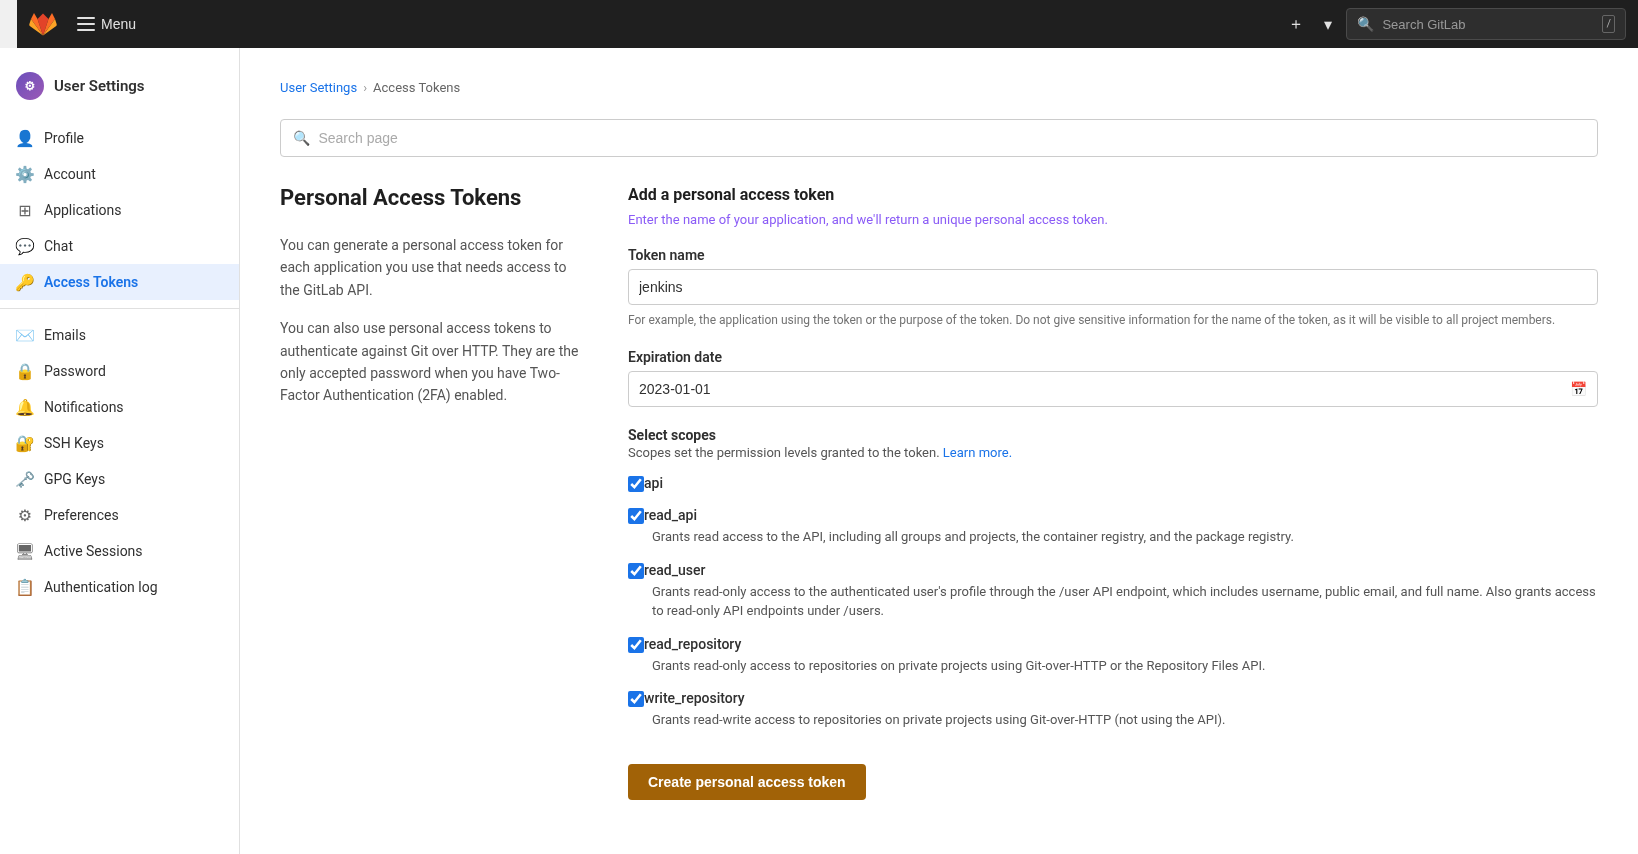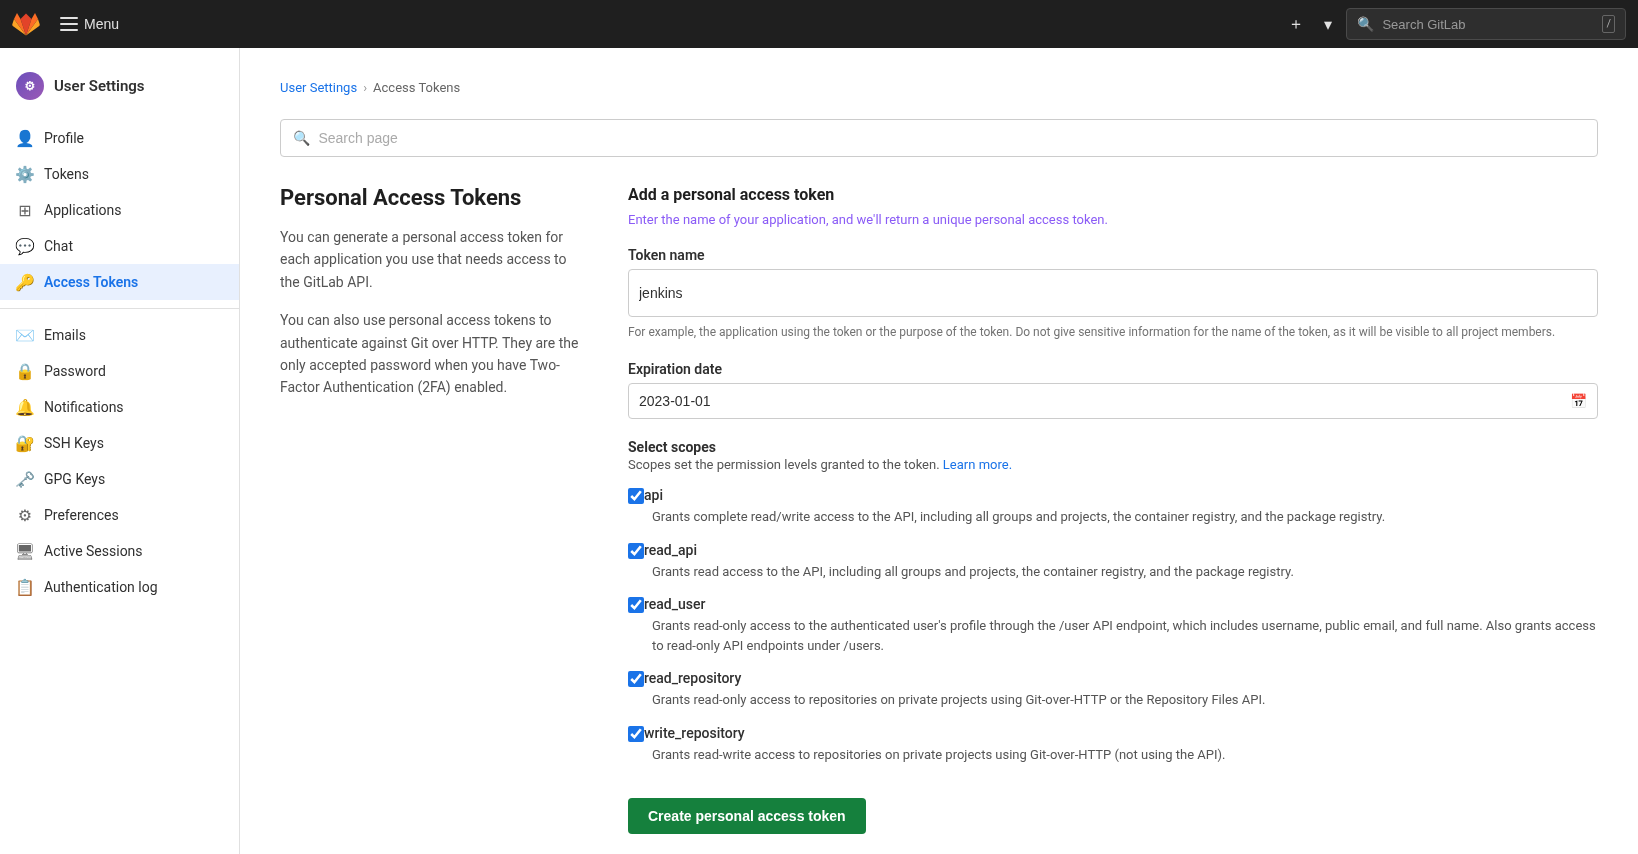--- a/index.html
+++ b/index.html
@@ -7,21 +7,21 @@
 
     
     .navbar {
       background: #1f1f1f;
       height: 48px;
       display: flex;
       align-items: center;
       padding: 0 12px;
       gap: 12px;
       position: fixed;
-      top: 0; left: 0; right: 0;
+      top: 0; left: 17px; right: 0;
       z-index: 100;
     }
     .navbar-logo {
       width: 28px; height: 28px;
       flex-shrink: 0;
     }
     .navbar-menu-btn {
       display: flex; align-items: center; gap: 6px;
       color: #e1e1e1; cursor: pointer; font-size: 14px;
       background: none; border: none; padding: 6px 8px;
@@ -136,21 +136,21 @@
 
     
     .content-area {
       display: flex; gap: 48px;
     }
     .left-panel { flex: 0 0 300px; }
     .right-panel { flex: 1; }
 
     .page-title {
       font-size: 22px; font-weight: 700; color: #1f1f1f;
-      margin-bottom: 16px;
+      margin-bottom: 24px;
     }
     .page-description {
       font-size: 14px; color: #555; line-height: 1.6;
       margin-bottom: 16px;
     }
 
     
     .section-title {
       font-size: 16px; font-weight: 700; color: #1f1f1f;
       margin-bottom: 8px;
@@ -158,21 +158,21 @@
     .section-subtitle {
       font-size: 13px; color: #8b5cf6; margin-bottom: 20px;
     }
 
     .form-group { margin-bottom: 20px; }
     .form-label {
       display: block; font-size: 14px; font-weight: 600;
       color: #303030; margin-bottom: 6px;
     }
     .form-input {
-      width: 100%; height: 48px; padding: 0 10px;
+      width: 100%; height: 36px; padding: 0 10px;
       border: 1px solid #ccc; border-radius: 4px;
       font-size: 14px; color: #303030; outline: none;
     }
     .form-hint {
       font-size: 12px; color: #737373; margin-top: 6px; line-height: 1.5;
     }
 
     .date-input-wrapper {
       position: relative; display: flex; align-items: center;
     }
@@ -211,21 +211,21 @@
     .scope-name {
       font-size: 14px; font-weight: 500; color: #303030;
     }
     .scope-desc {
       font-size: 13px; color: #555; margin-top: 3px;
       line-height: 1.5; padding-left: 24px;
     }
 
     
     .btn-primary {
-      background: #15803d; color: #fff;
+      background: #a16207; color: #fff;
       border: none; border-radius: 4px;
       padding: 10px 20px; font-size: 14px; font-weight: 600;
       cursor: pointer; margin-top: 20px;
     }
 
     
     .hamburger { display: flex; flex-direction: column; gap: 4px; cursor: pointer; }
     .hamburger span { width: 18px; height: 2px; background: #e1e1e1; border-radius: 1px; }
   </style>
 </head>
@@ -277,21 +277,21 @@
       <div class="sidebar-avatar">⚙</div>
       <span>User Settings</span>
     </div>
     <nav class="sidebar-nav" id="sidebar-nav">
     <div class="sidebar-item">
     <span class="icon">👤</span>
     <span>Profile</span>
   </div>
         <div class="sidebar-item">
     <span class="icon">⚙️</span>
-    <span>Tokens</span>
+    <span>Account</span>
   </div>
         <div class="sidebar-item">
     <span class="icon">⊞</span>
     <span>Applications</span>
   </div>
         <div class="sidebar-item">
     <span class="icon">💬</span>
     <span>Chat</span>
   </div>
         <div class="sidebar-item active">
@@ -381,21 +381,20 @@
           <p class="scopes-subtitle">
             <span>Scopes set the permission levels granted to the token.</span>
             <a href="#">Learn more.</a>
           </p>
           <div id="scopes-list">
               <div class="scope-item">
     <div class="scope-row">
       <input type="checkbox" class="scope-checkbox" checked="" style="">
       <span class="scope-name">api</span>
     </div>
-    <p class="scope-desc">Grants complete read/write access to the API, including all groups and projects, the container registry, and the package registry.</p>
   </div>
               <div class="scope-item">
     <div class="scope-row">
       <input type="checkbox" class="scope-checkbox" checked="" style="">
       <span class="scope-name">read_api</span>
     </div>
     <p class="scope-desc">Grants read access to the API, including all groups and projects, the container registry, and the package registry.</p>
   </div>
               <div class="scope-item">
     <div class="scope-row">

